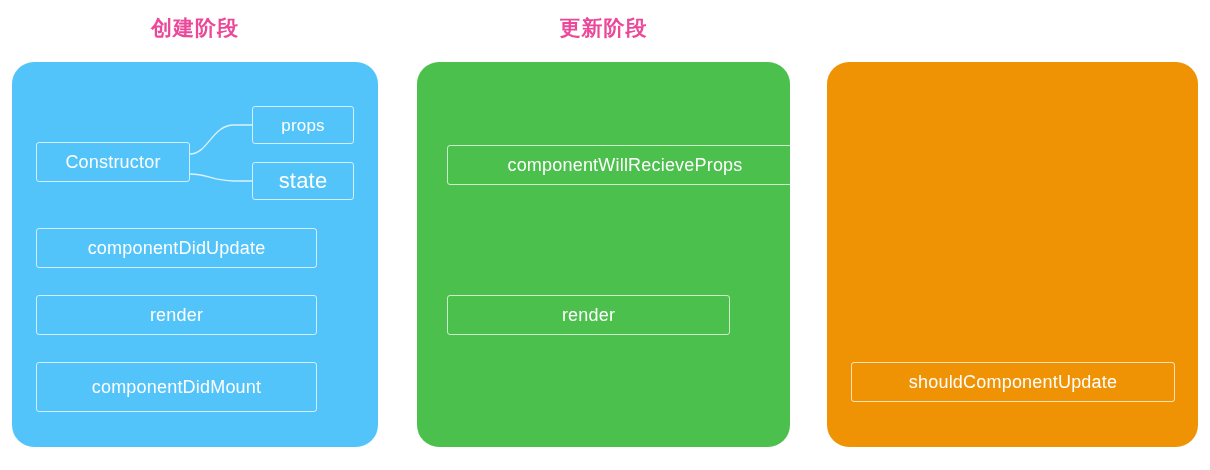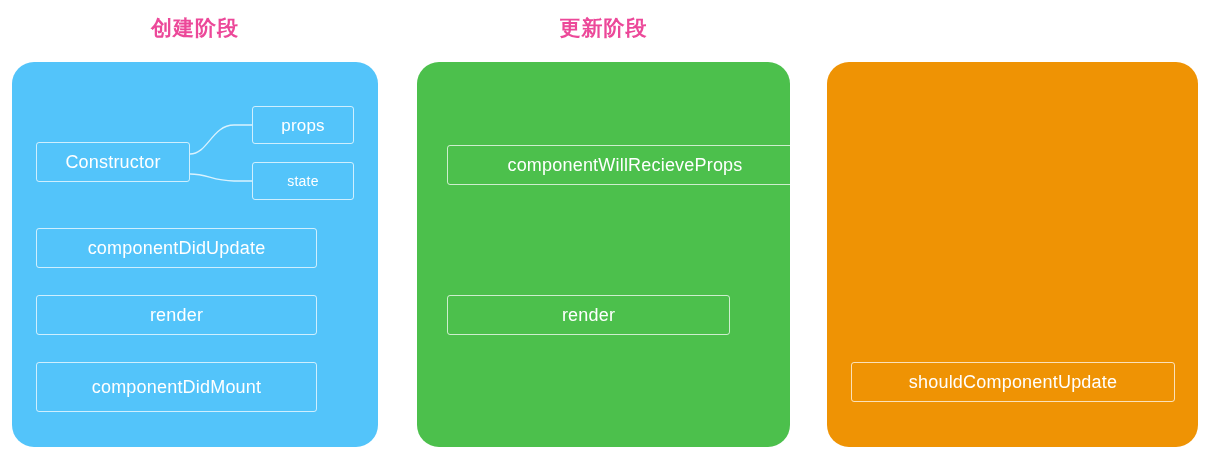--- a/index.html
+++ b/index.html
@@ -60,21 +60,21 @@
     align-items: center;
     justify-content: center;
     text-align: center;
     line-height: 1;
     white-space: nowrap;
   }
 
   
   .b-constructor { left: 24px;  top: 80px;  width: 154px; height: 40px; }
   .b-props       { left: 240px; top: 44px;  width: 102px; height: 38px; font-size: 17px; }
-  .b-state       { left: 240px; top: 100px; width: 102px; height: 38px; font-size: 14px; }
+  .b-state       { left: 240px; top: 100px; width: 102px; height: 38px; font-size: 22px; }
   .b-willmount   { left: 24px;  top: 166px; width: 281px; height: 40px; }
   .b-render      { left: 24px;  top: 233px; width: 281px; height: 40px; }
   .b-didmount    { left: 24px;  top: 300px; width: 281px; height: 50px; }
 
   
   .g-willrecv    { left: 30px; top: 83px;  width: 356px; height: 40px; }
   .g-shouldupd   { left: 30px; top: 160px; width: 328px; height: 41px; }
   .g-render      { left: 30px; top: 233px; width: 283px; height: 40px; }
   .g-didupdate   { left: 30px; top: 300px; width: 283px; height: 40px; }
 

